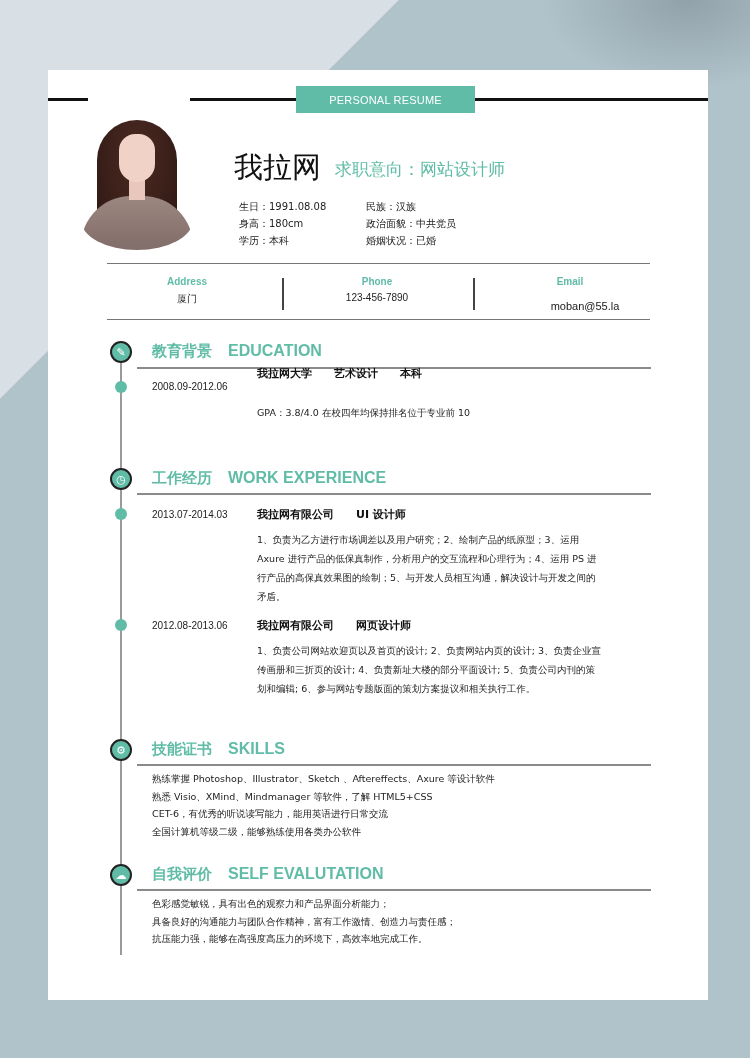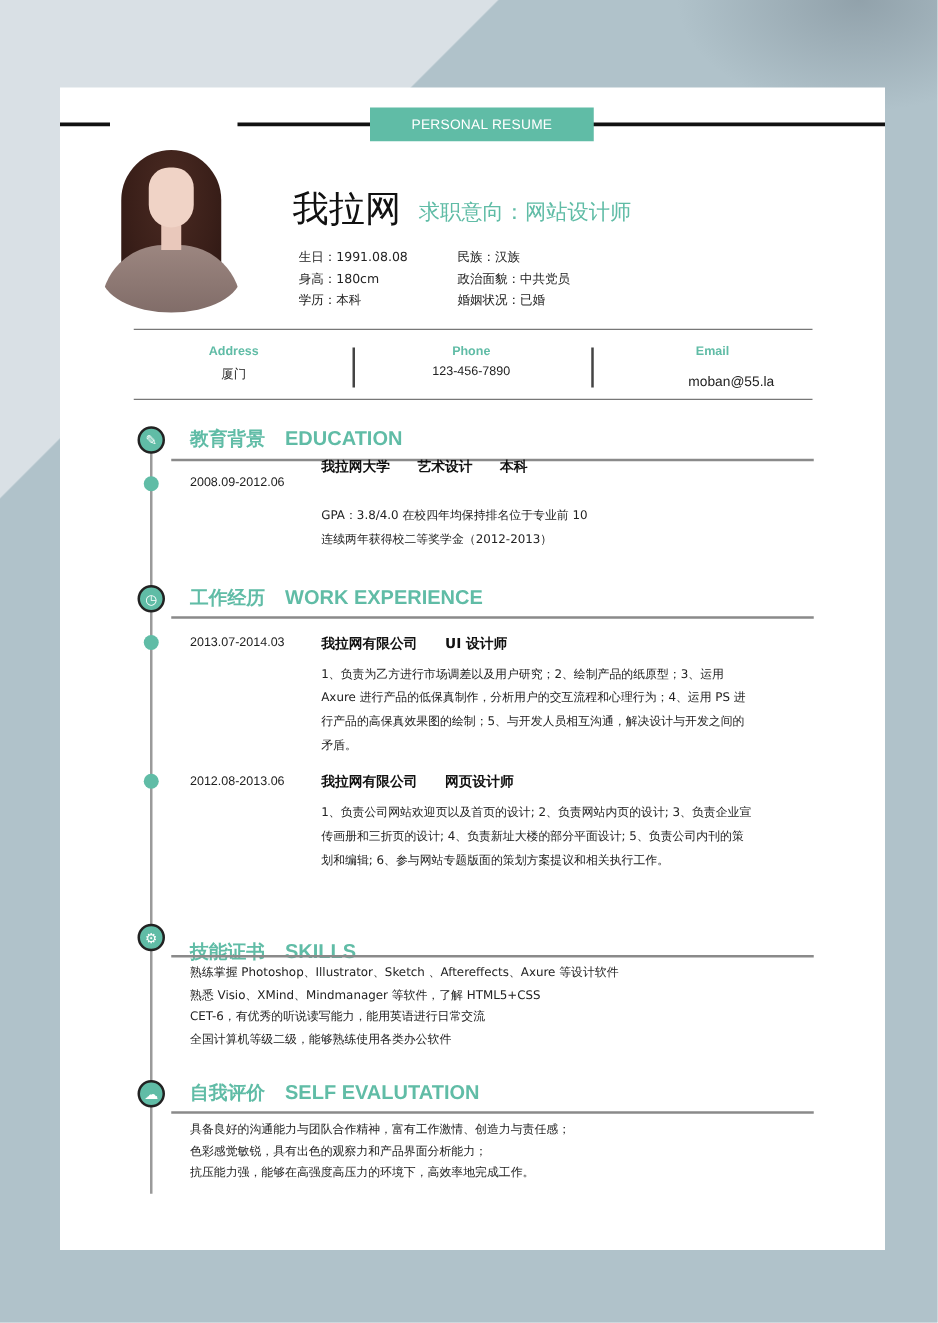--- a/index.html
+++ b/index.html
@@ -180,21 +180,20 @@
   </div>
   <div class="sec-rule" style="top:297px;"></div>
 
   <div class="dot" style="left:67px;top:311px;"></div>
   <div class="date" style="top:311px;">2008.09-2012.06</div>
   <div class="entry-head" style="top:296px;">
     <span>我拉网大学</span><span>艺术设计</span><span>本科</span>
   </div>
   <div class="entry-body" style="top:333px;">
     <div>GPA：3.8/4.0  在校四年均保持排名位于专业前 10</div>
-    <div>连续两年获得校二等奖学金（2012-2013）</div>
   </div>
 
   <div class="sec-icon" style="left:62px;top:398px;">◷</div>
   <div class="sec-title" style="top:399px;">
     <span>工作经历</span><span class="en">WORK EXPERIENCE</span>
   </div>
   <div class="sec-rule" style="top:423px;"></div>
 
   <div class="dot" style="left:67px;top:438px;"></div>
   <div class="date" style="top:439px;">2013.07-2014.03</div>
@@ -204,34 +203,34 @@
   <div class="entry-body" style="top:460px;">1、负责为乙方进行市场调差以及用户研究；2、绘制产品的纸原型；3、运用 Axure 进行产品的低保真制作，分析用户的交互流程和心理行为；4、运用 PS 进行产品的高保真效果图的绘制；5、与开发人员相互沟通，解决设计与开发之间的矛盾。</div>
 
   <div class="dot" style="left:67px;top:549px;"></div>
   <div class="date" style="top:550px;">2012.08-2013.06</div>
   <div class="entry-head" style="top:548px;">
     <span>我拉网有限公司</span><span>网页设计师</span>
   </div>
   <div class="entry-body" style="top:571px;">1、负责公司网站欢迎页以及首页的设计; 2、负责网站内页的设计; 3、负责企业宣传画册和三折页的设计; 4、负责新址大楼的部分平面设计; 5、负责公司内刊的策划和编辑; 6、参与网站专题版面的策划方案提议和相关执行工作。</div>
 
   <div class="sec-icon" style="left:62px;top:669px;">⚙</div>
-  <div class="sec-title" style="top:670px;margin-top:12px;">
+  <div class="sec-title" style="top:670px;">
     <span>技能证书</span><span class="en">SKILLS</span>
   </div>
   <div class="sec-rule" style="top:694px;"></div>
   <div class="plain" style="top:700px;">
     <div>熟练掌握 Photoshop、Illustrator、Sketch 、Aftereffects、Axure 等设计软件</div>
     <div>熟悉 Visio、XMind、Mindmanager 等软件，了解 HTML5+CSS</div>
     <div>CET-6，有优秀的听说读写能力，能用英语进行日常交流</div>
     <div>全国计算机等级二级，能够熟练使用各类办公软件</div>
   </div>
 
   <div class="sec-icon" style="left:62px;top:794px;">☁</div>
   <div class="sec-title" style="top:795px;">
     <span>自我评价</span><span class="en">SELF EVALUTATION</span>
   </div>
   <div class="sec-rule" style="top:819px;"></div>
   <div class="plain" style="top:825px;">
+    <div>色彩感觉敏锐，具有出色的观察力和产品界面分析能力；</div>
     <div>具备良好的沟通能力与团队合作精神，富有工作激情、创造力与责任感；</div>
-    <div>色彩感觉敏锐，具有出色的观察力和产品界面分析能力；</div>
     <div>抗压能力强，能够在高强度高压力的环境下，高效率地完成工作。</div>
   </div>
 </div>
 
 </body></html>

